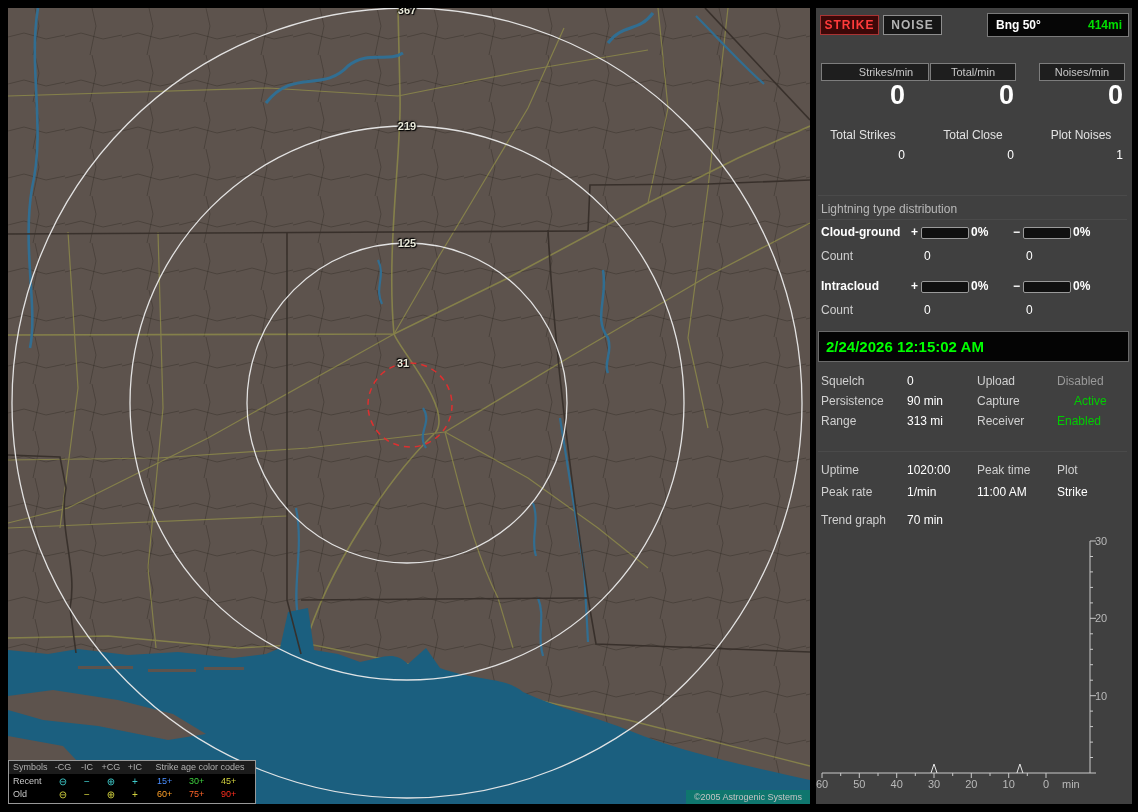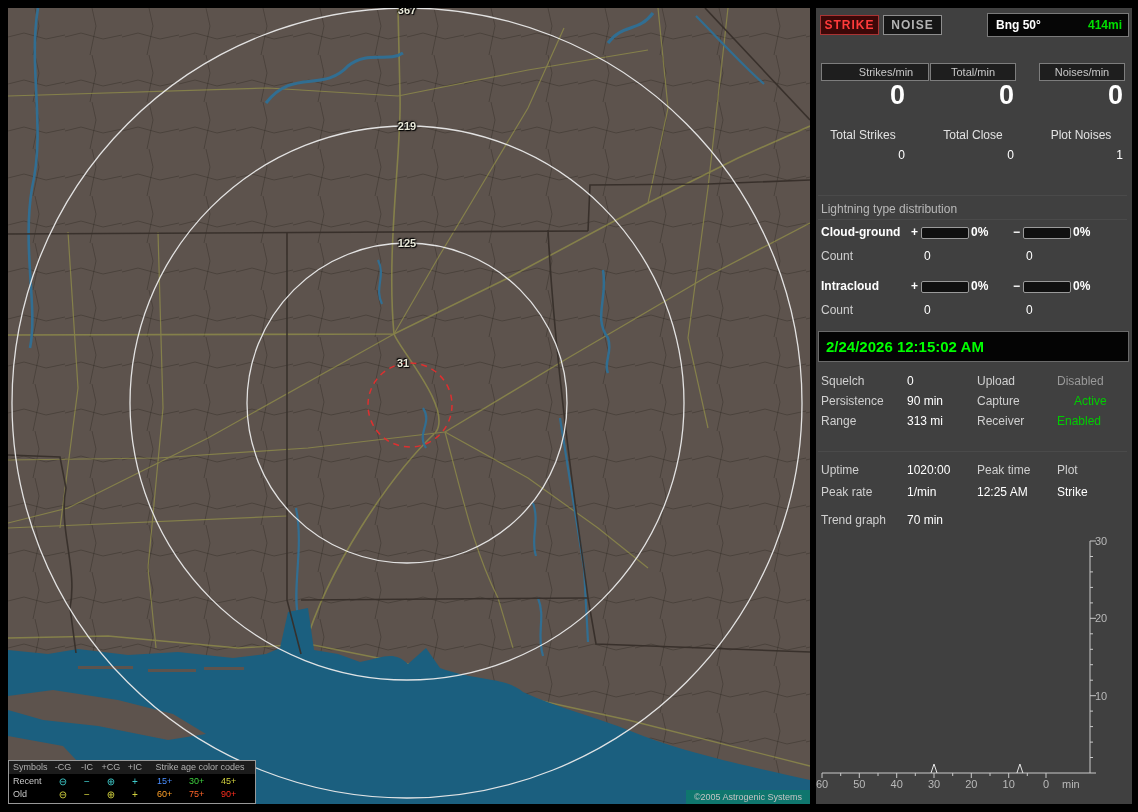--- a/index.html
+++ b/index.html
@@ -254,21 +254,21 @@
 
     <div class="sep" style="top:443px;"></div>
 
     <div class="abs" style="left:5px; top:455px;">Uptime</div>
     <div class="abs val" style="left:91px; top:455px;">1020:00</div>
     <div class="abs" style="left:161px; top:455px;">Peak time</div>
     <div class="abs" style="left:241px; top:455px;">Plot</div>
 
     <div class="abs" style="left:5px; top:477px;">Peak rate</div>
     <div class="abs val" style="left:91px; top:477px;">1/min</div>
-    <div class="abs val" style="left:161px; top:477px;">12:25 AM</div>
+    <div class="abs val" style="left:161px; top:477px;">11:00 AM</div>
     <div class="abs val" style="left:241px; top:477px;">Strike</div>
 
     <div class="abs" style="left:5px; top:505px;text-align:right;">Trend graph</div>
     <div class="abs val" style="left:91px; top:505px;">70 min</div>
 
     <svg id="trend-svg" width="314" height="260" viewBox="0 0 314 260" font-family="Liberation Sans, sans-serif">
         <path d="M6,237H274M274,5V237M274,237.0h6M274,221.5h3M274,206.1h3M274,190.6h3M274,175.1h3M274,159.7h6M274,144.2h3M274,128.7h3M274,113.3h3M274,97.8h3M274,82.3h6M274,66.9h3M274,51.4h3M274,35.9h3M274,20.5h3M274,5.0h6M230.0,237v5M211.3,237v3M192.7,237v5M174.0,237v3M155.3,237v5M136.7,237v3M118.0,237v5M99.3,237v3M80.7,237v5M62.0,237v3M43.3,237v5M24.7,237v3M6.0,237v5" stroke="#c9c9c9" stroke-width="1" fill="none"></path>
         <text x="279" y="9.0" fill="#b9b9b9" font-size="11">30</text>
         <text x="279" y="86.3" fill="#b9b9b9" font-size="11">20</text>
         <text x="279" y="163.7" fill="#b9b9b9" font-size="11">10</text>

